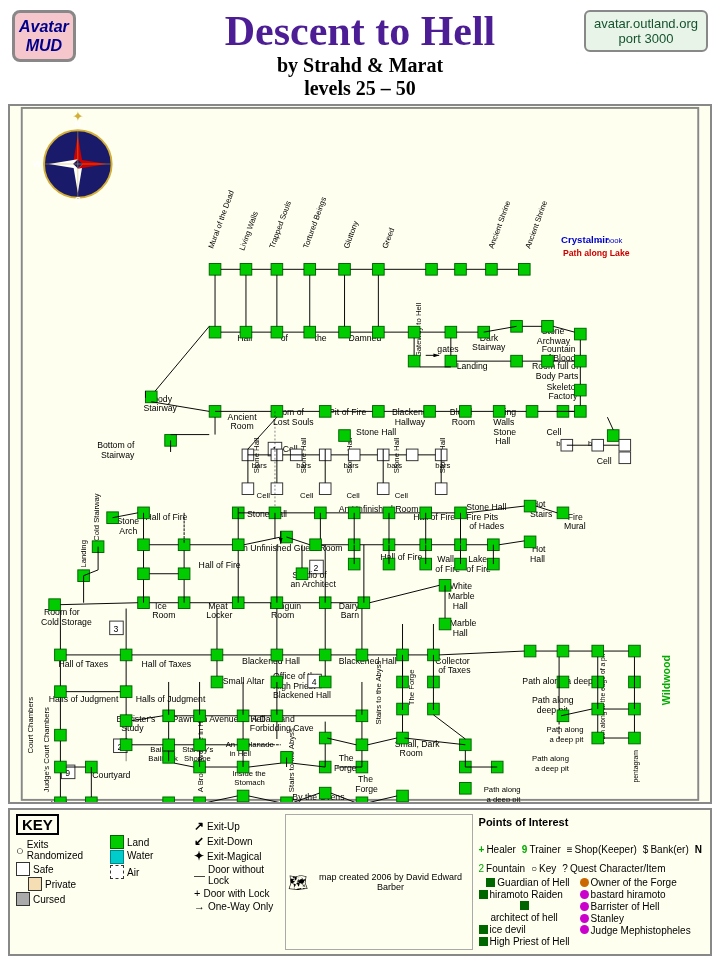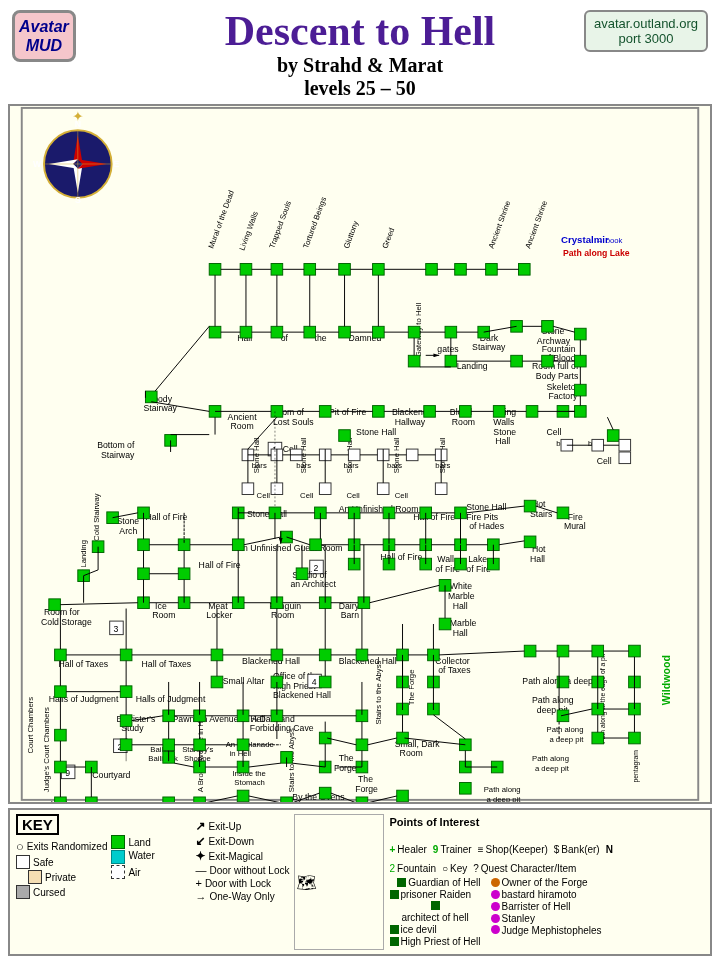--- a/index.html
+++ b/index.html
@@ -898,20 +898,21 @@
           <span>Door with Lock</span>
         </div>
         <div style="display:flex; align-items:center; gap:3px; margin:1px 0;">
           <span style="font-size:11px;">→</span>
           <span>One-Way Only</span>
         </div>
       </div>
 
       <div style="min-width:90px; font-size:9px; border:1px solid #aaa; padding:2px; display:flex; align-items:center; text-align:center;">
         <span style="font-size:16px; margin-right:3px;">🗺</span>
+        <span>map created 2006 by David Edward Barber</span>
       </div>
 
       <div style="flex:1; padding:2px;">
         <div style="font-weight:bold; font-size:11px; margin-bottom:16px;">Points of Interest</div>
         <div style="display:flex; gap:8px; flex-wrap:wrap;">
           <div style="display:flex; align-items:center; gap:2px;">
             <span style="color:#00aa00; font-weight:bold;">+</span>
               <span>Healer</span>
             <span style="color:#00aa00; font-weight:bold; margin-left:4px;">9</span>
               <span>Trainer</span>
@@ -931,21 +932,21 @@
           </div>
         </div>
         <div style="display:flex; gap:10px; margin-top:2px;">
           <div>
             <div style="display:flex; align-items:center; gap:2px; margin:1px 0;justify-content:flex-end;">
               <div style="width:9px;height:9px;background:#006600;flex-shrink:0;"></div>
               <span>Guardian of Hell</span>
             </div>
             <div style="display:flex; align-items:center; gap:2px; margin:1px 0;">
               <div style="width:9px;height:9px;background:#006600;flex-shrink:0;"></div>
-              <span>prisoner Raiden</span>
+              <span>hiramoto Raiden</span>
             </div>
             <div style="display:flex; align-items:center; gap:2px; margin:1px 0;flex-direction:column;">
               <div style="width:9px;height:9px;background:#006600;flex-shrink:0;"></div>
               <span>architect of hell</span>
             </div>
             <div style="display:flex; align-items:center; gap:2px; margin:1px 0;">
               <div style="width:9px;height:9px;background:#006600;flex-shrink:0;"></div>
               <span>ice devil</span>
             </div>
             <div style="display:flex; align-items:center; gap:2px; margin:1px 0;">

